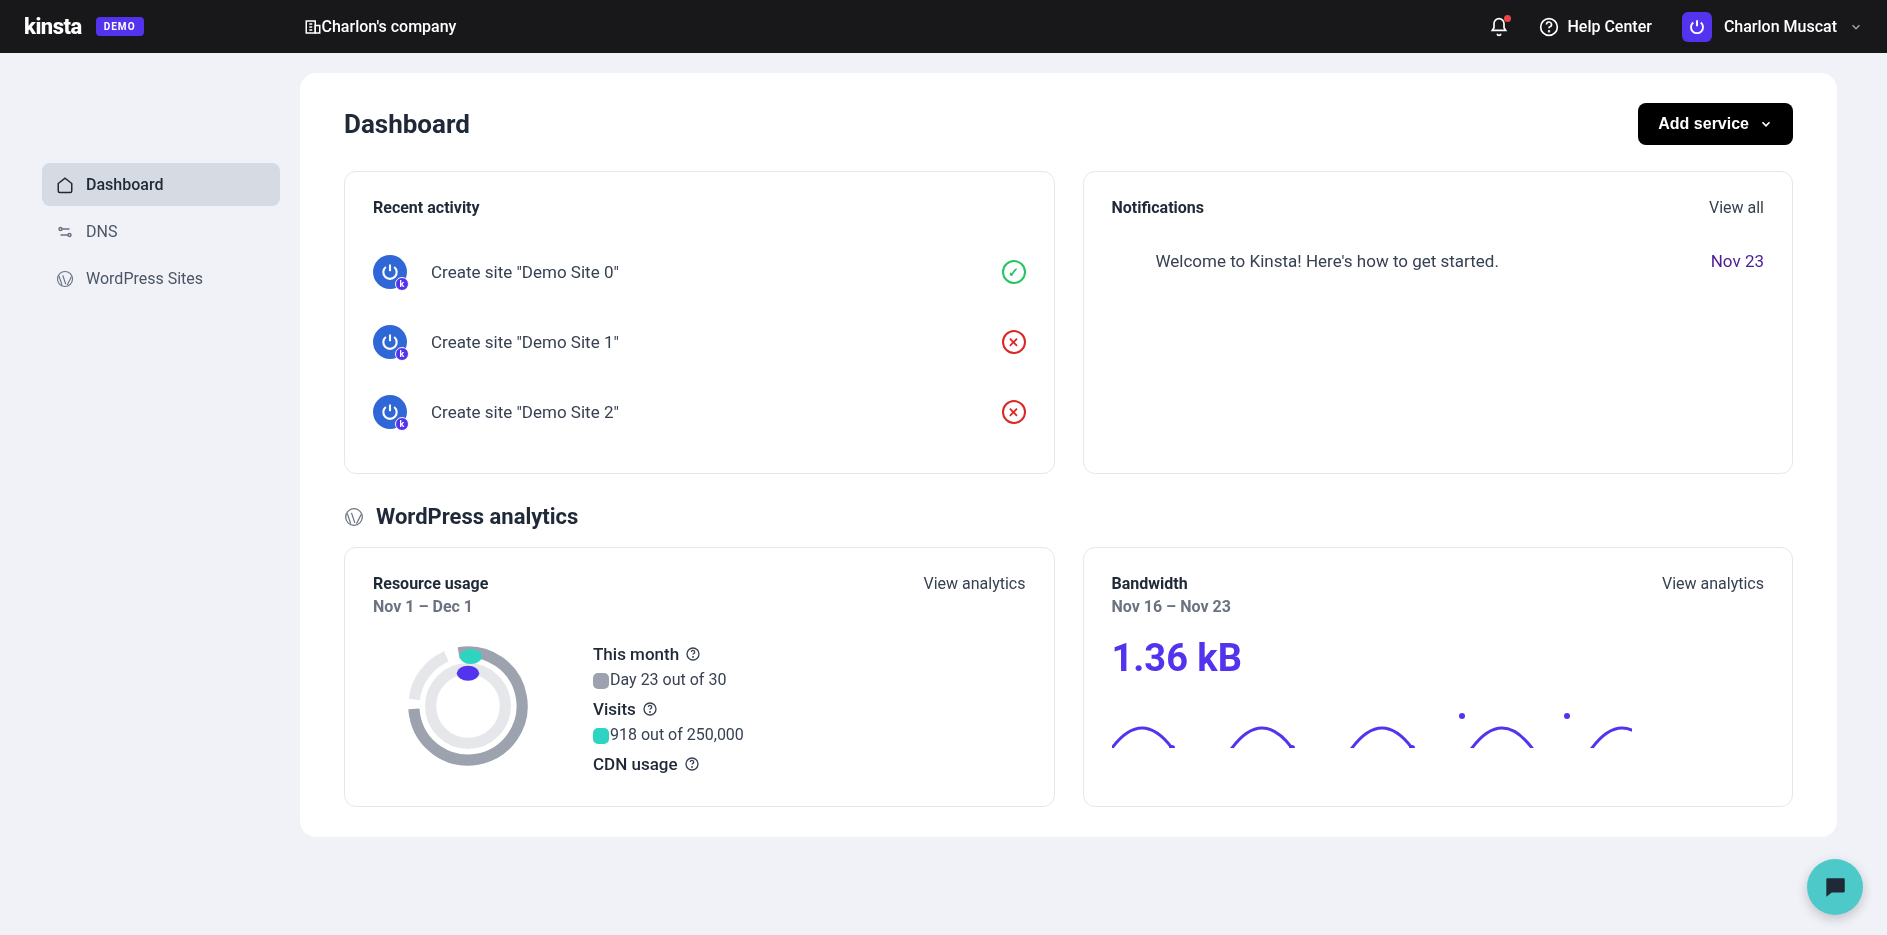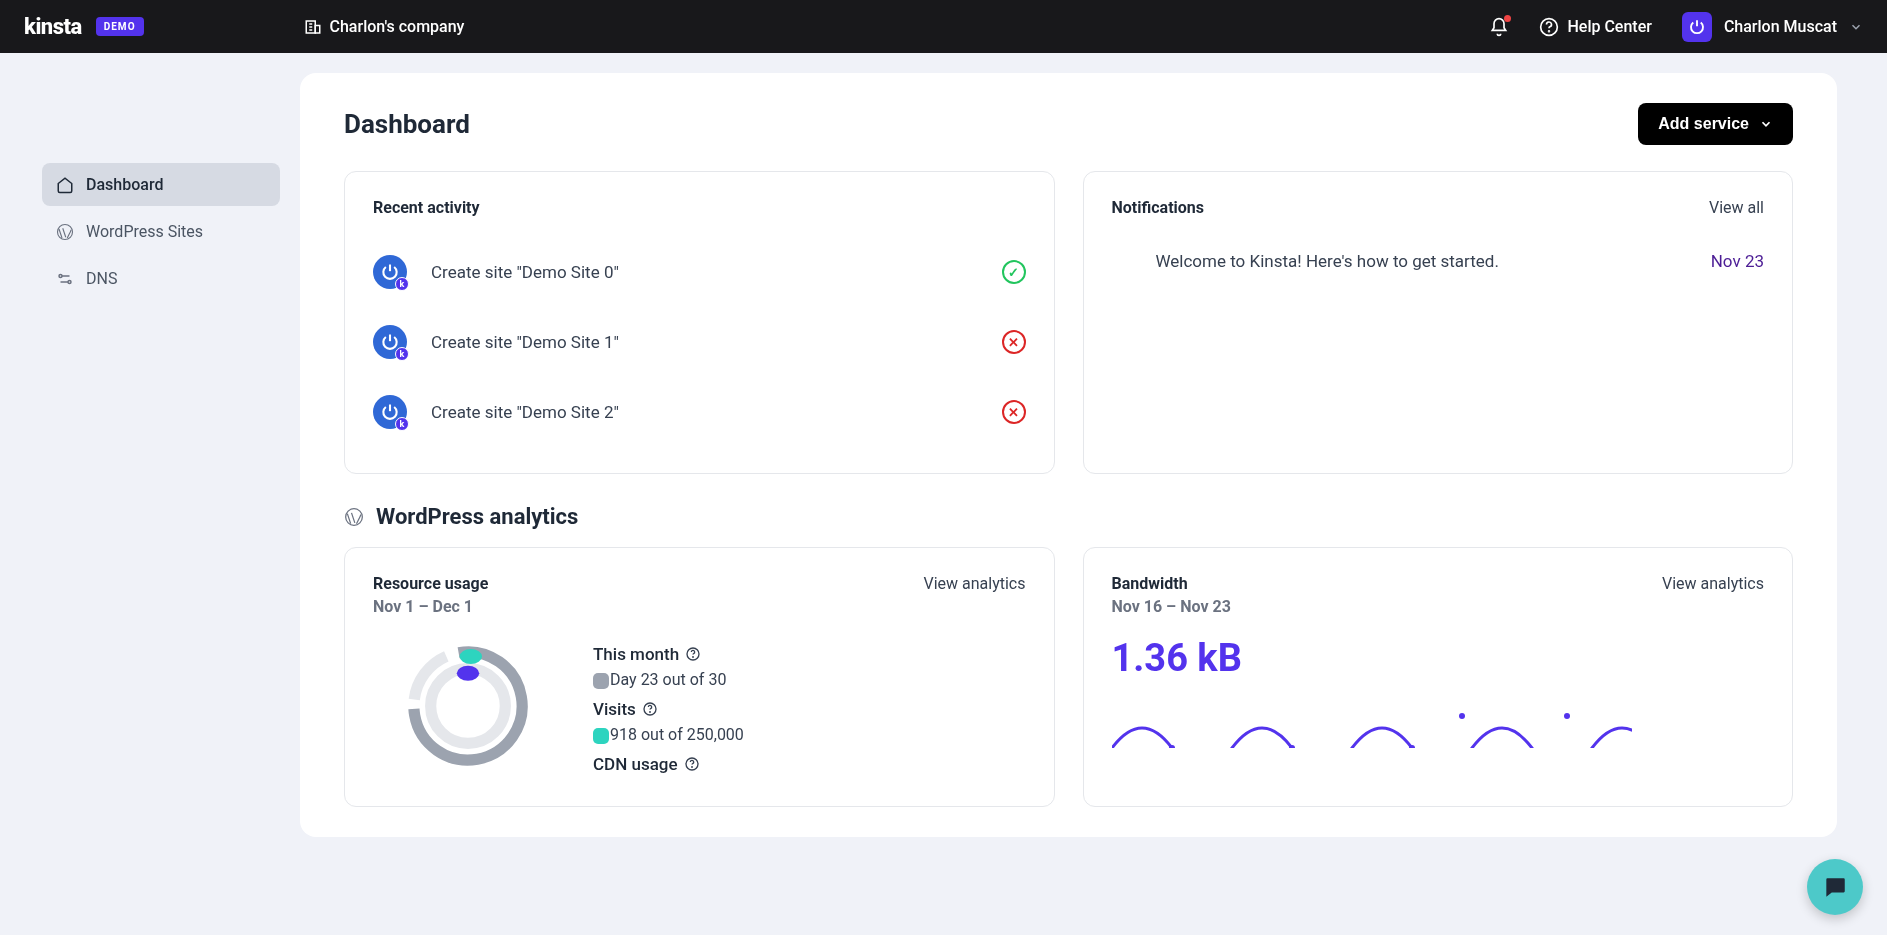--- a/index.html
+++ b/index.html
@@ -30,21 +30,21 @@
     font-size: 10px;
     font-weight: 700;
     letter-spacing: 1px;
     padding: 4px 8px;
     border-radius: 4px;
     margin-right: 40px;
   }
   .company-select {
     display: flex;
     align-items: center;
-    gap: 8px;
+    gap: 0;
     color: #fff;
     font-size: 16px;
     font-weight: 500;
     margin-left: 120px;
   }
   .topbar-spacer { flex: 1; }
   .topbar-right { display: flex; align-items: center; gap: 30px; }
   .notif-wrap { position: relative; }
   .notif-dot {
     position: absolute;
@@ -265,33 +265,33 @@
 <div class="layout">
 
   <div class="sidebar">
     <div class="sidebar-item active">
       <svg width="18" height="18" viewBox="0 0 24 24" fill="none" stroke="#1f2937" stroke-width="2">
           <path d="M3 10l9-7 9 7v10a2 2 0 0 1-2 2H5a2 2 0 0 1-2-2z"></path>
         </svg>
       <span>Dashboard</span>
     </div>
     <div class="sidebar-item">
-      <svg width="18" height="18" viewBox="0 0 24 24" fill="none" stroke="#6b7280" stroke-width="1.5">
-          <circle cx="12" cy="12" r="10"></circle>
-          <path d="M4 8l4 12M9 7l4 12M20 9c0 2-1 3-2 5l-3 6"></path>
-        </svg>
-      <span>WordPress Sites</span>
-    </div>
-    <div class="sidebar-item">
       <svg width="18" height="18" viewBox="0 0 24 24" fill="none" stroke="#6b7280" stroke-width="2">
           <circle cx="6" cy="8" r="2"></circle>
           <circle cx="18" cy="16" r="2"></circle>
           <path d="M8 8h10M6 16h10"></path>
         </svg>
       <span>DNS</span>
+    </div>
+    <div class="sidebar-item">
+      <svg width="18" height="18" viewBox="0 0 24 24" fill="none" stroke="#6b7280" stroke-width="1.5">
+          <circle cx="12" cy="12" r="10"></circle>
+          <path d="M4 8l4 12M9 7l4 12M20 9c0 2-1 3-2 5l-3 6"></path>
+        </svg>
+      <span>WordPress Sites</span>
     </div>
   </div>
 
   <div class="main">
     <div class="main-card">
       <div class="page-head">
         <h1 class="page-title">Dashboard</h1>
         <button class="add-service-btn">
           <span>Add service</span>
           <svg width="14" height="14" viewBox="0 0 24 24" fill="none" stroke="#fff" stroke-width="3">

